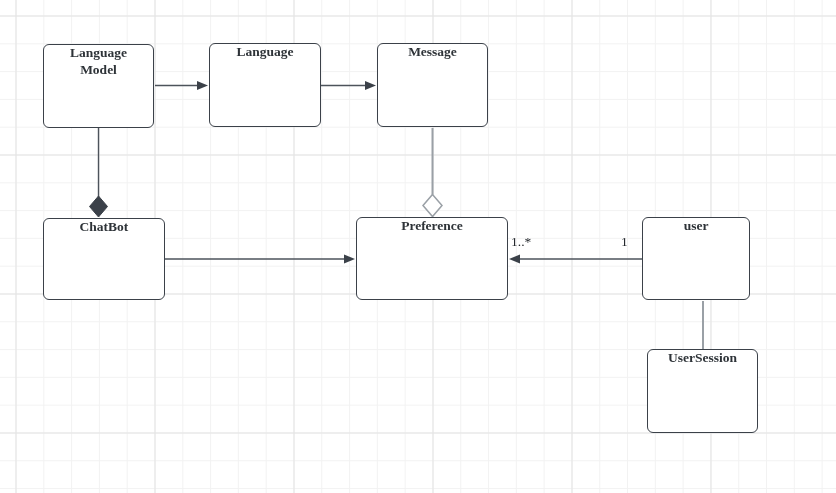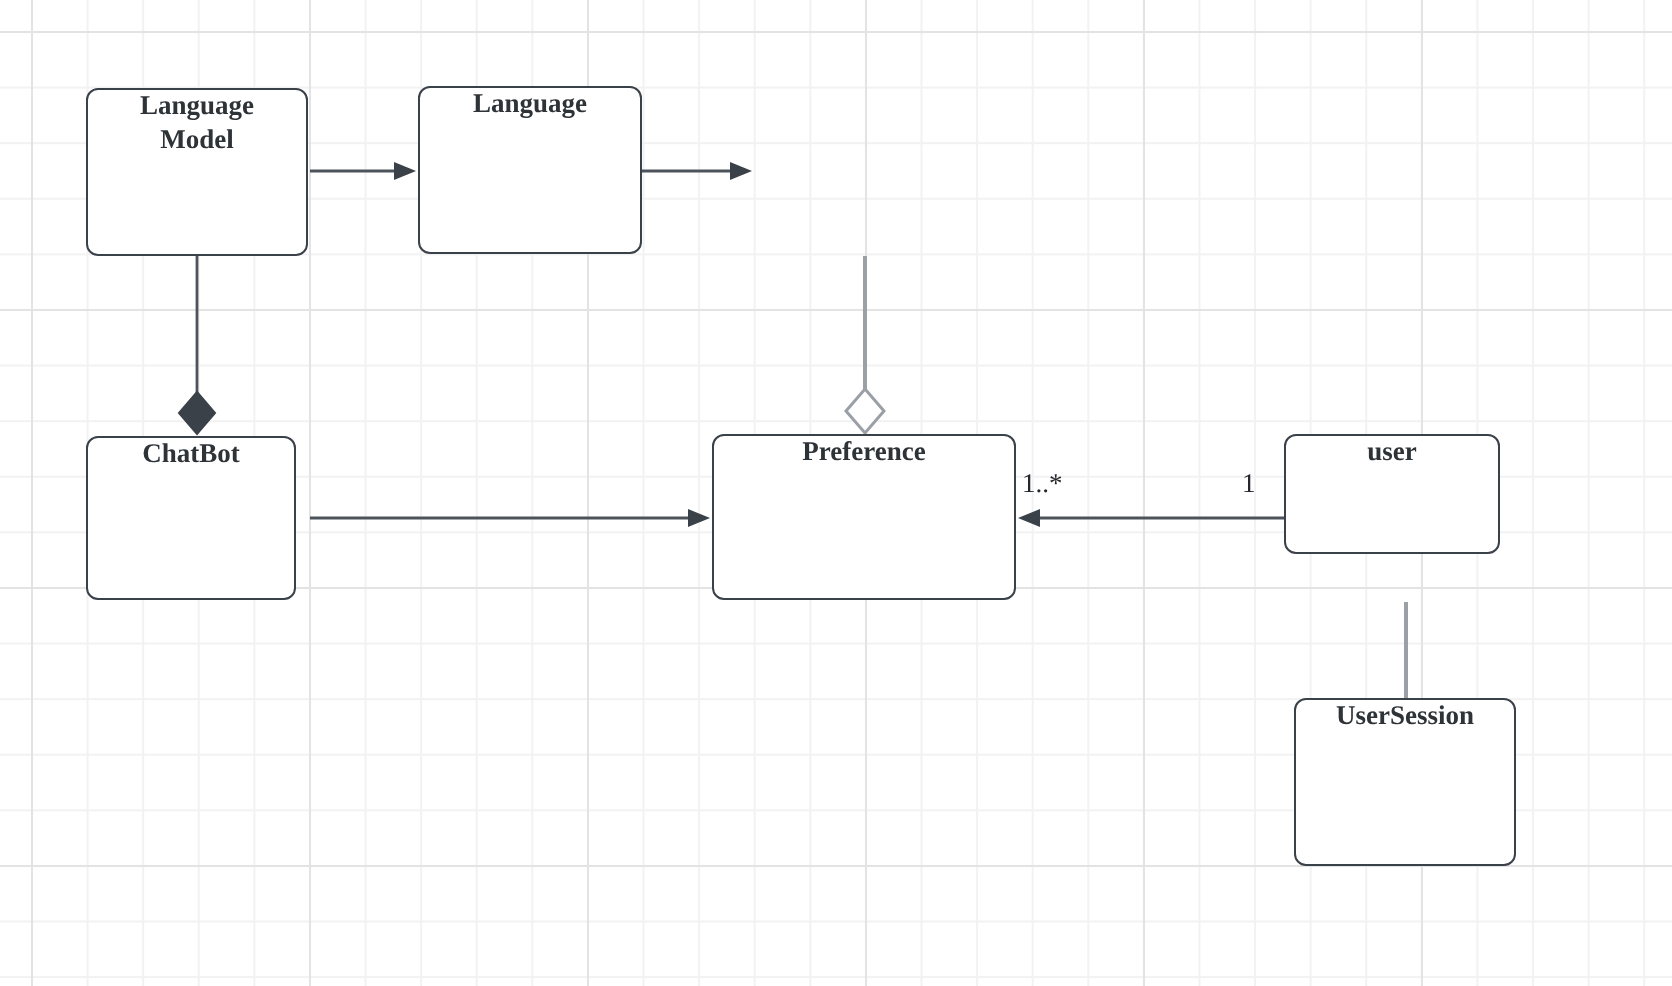--- a/index.html
+++ b/index.html
@@ -81,30 +81,33 @@
   </svg>
 
   <div class="node" style="left:43px;top:44px;width:111px;height:84px;">
     <span class="wrap">Language Model</span>
   </div>
 
   <div class="node" style="left:209px;top:43px;width:112px;height:84px;">
     <span>Language</span>
   </div>
 
+  <div class="node" style="left:377px;top:43px;width:111px;height:84px;">
+    <span>Message</span>
+  </div>
 
-  <div class="node" style="left:43px;top:218px;width:105px;height:82px;">
+  <div class="node" style="left:43px;top:218px;width:122px;height:82px;">
     <span>ChatBot</span>
   </div>
 
   <div class="node" style="left:356px;top:217px;width:152px;height:83px;">
     <span>Preference</span>
   </div>
 
-  <div class="node" style="left:642px;top:217px;width:108px;height:60px;">
+  <div class="node" style="left:642px;top:217px;width:108px;height:83px;">
     <span>user</span>
   </div>
 
   <div class="node" style="left:647px;top:349px;width:111px;height:84px;">
     <span>UserSession</span>
   </div>
 
   <span class="mult" style="left:511px;top:234px;">1..*</span>
   <span class="mult" style="left:621px;top:234px;">1</span>
 

